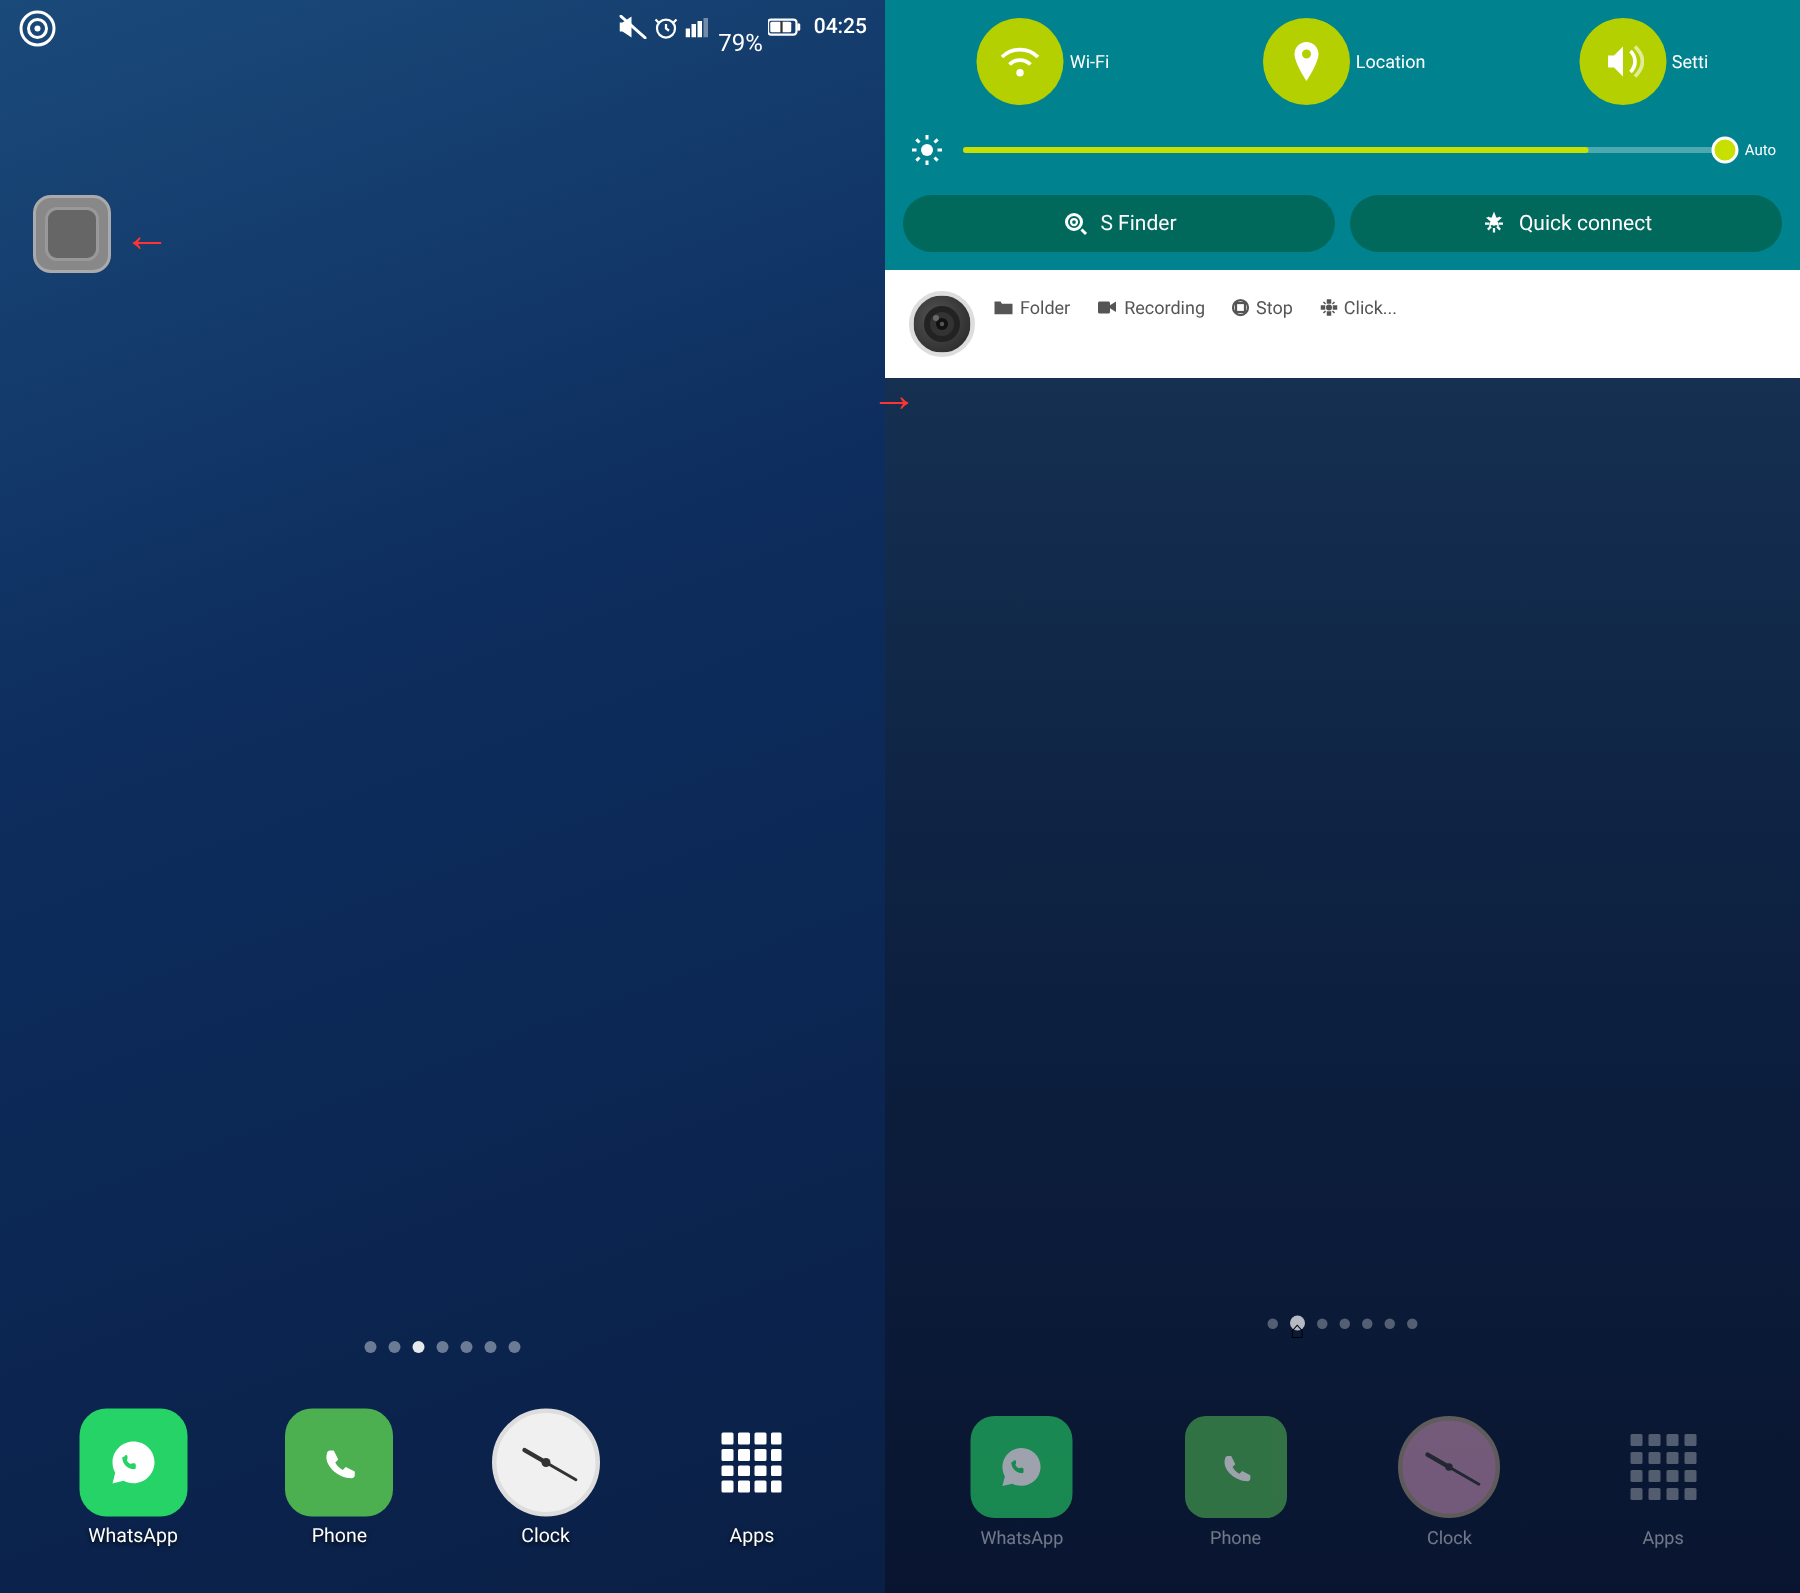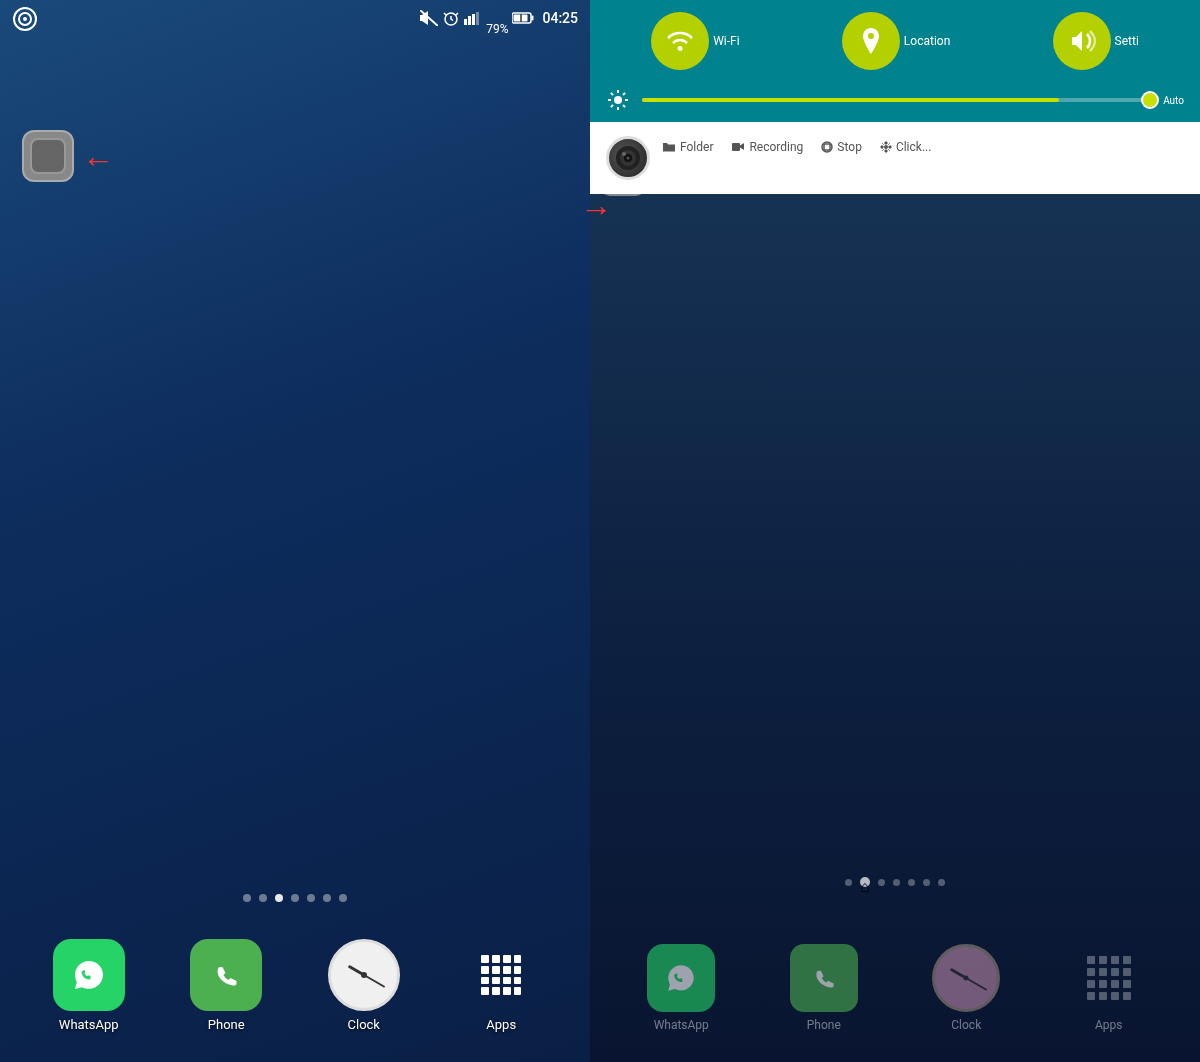--- a/index.html
+++ b/index.html
@@ -513,21 +513,21 @@
         <path d="M2 4l2 2M16 4l-2 2"></path>
       </svg>
 
       <svg width="18" height="14" viewBox="0 0 18 14" fill="white">
         <rect x="0" y="8" width="3" height="6"></rect>
         <rect x="4" y="5" width="3" height="9"></rect>
         <rect x="8" y="3" width="3" height="11"></rect>
         <rect x="12" y="1" width="3" height="13" opacity="0.4"></rect>
       </svg>
 
-      <span style="color:white;font-size:12px;margin-top:21px;">79%</span>
+      <span style="color:white;font-size:16px;margin-top:21px;">79%</span>
       <svg width="22" height="12" viewBox="0 0 22 12" fill="white">
         <rect x="0" y="1" width="19" height="10" rx="2" fill="none" stroke="white" stroke-width="1.5"></rect>
         <rect x="1.5" y="2.5" width="14" height="7" rx="1" fill="white"></rect>
         <rect x="19.5" y="3.5" width="2" height="5" rx="1" fill="white"></rect>
         <path d="M9 2v8" stroke="#333" stroke-width="1.5"></path>
       </svg>
       <span style="color:white;font-size:14px;font-weight:500;margin-left:4px;">04:25</span>
     </div>
   </div>
 
@@ -653,20 +653,38 @@
         <circle cx="12" cy="12" r="4"></circle>
         <path d="M12 2v3M12 19v3M2 12h3M19 12h3M4.9 4.9l2.1 2.1M17 17l2.1 2.1M4.9 19.1l2.1-2.1M17 7l2.1-2.1" stroke="white" stroke-width="2"></path>
       </svg>
       <div class="brightness-slider-track">
         <div class="brightness-slider-fill"></div>
         <div class="brightness-thumb"></div>
       </div>
       <span class="brightness-auto">Auto</span>
     </div>
 
+    <div class="shade-buttons">
+      <div class="shade-btn">
+        <svg width="18" height="18" viewBox="0 0 18 18" fill="none" stroke="white" stroke-width="2">
+          <circle cx="8" cy="8" r="5"></circle>
+          <path d="M13 13l3 3"></path>
+          <circle cx="8" cy="8" r="2" stroke="white" stroke-width="1.5"></circle>
+        </svg>
+        <span>S Finder</span>
+      </div>
+      <div class="shade-btn">
+        <svg width="18" height="18" viewBox="0 0 18 18" fill="white">
+          <path d="M9 1l1.5 4h4l-3.2 2.4 1.2 4L9 9 5.5 11.4l1.2-4L3.5 5h4z"></path>
+          <circle cx="9" cy="9" r="1.5" fill="white"></circle>
+          <path d="M9 3v3M9 12v3M3 9h3M12 9h3M4.9 4.9l2.1 2.1M11 11l2.1 2.1M4.9 13.1l2.1-2.1M11 7l2.1-2.1" stroke="white" stroke-width="1.5" fill="none"></path>
+        </svg>
+        <span>Quick connect</span>
+      </div>
+    </div>
 
     <div class="notification-card">
 
       <div class="red-arrow-right">→</div>
       <div class="notif-app-icon">
         <svg width="28" height="28" viewBox="0 0 28 28" fill="none">
           <circle cx="14" cy="14" r="12" fill="#222"></circle>
           <circle cx="14" cy="14" r="8" fill="#333"></circle>
           <circle cx="14" cy="14" r="4" fill="#111"></circle>
           <circle cx="14" cy="14" r="1.5" fill="#555"></circle>

